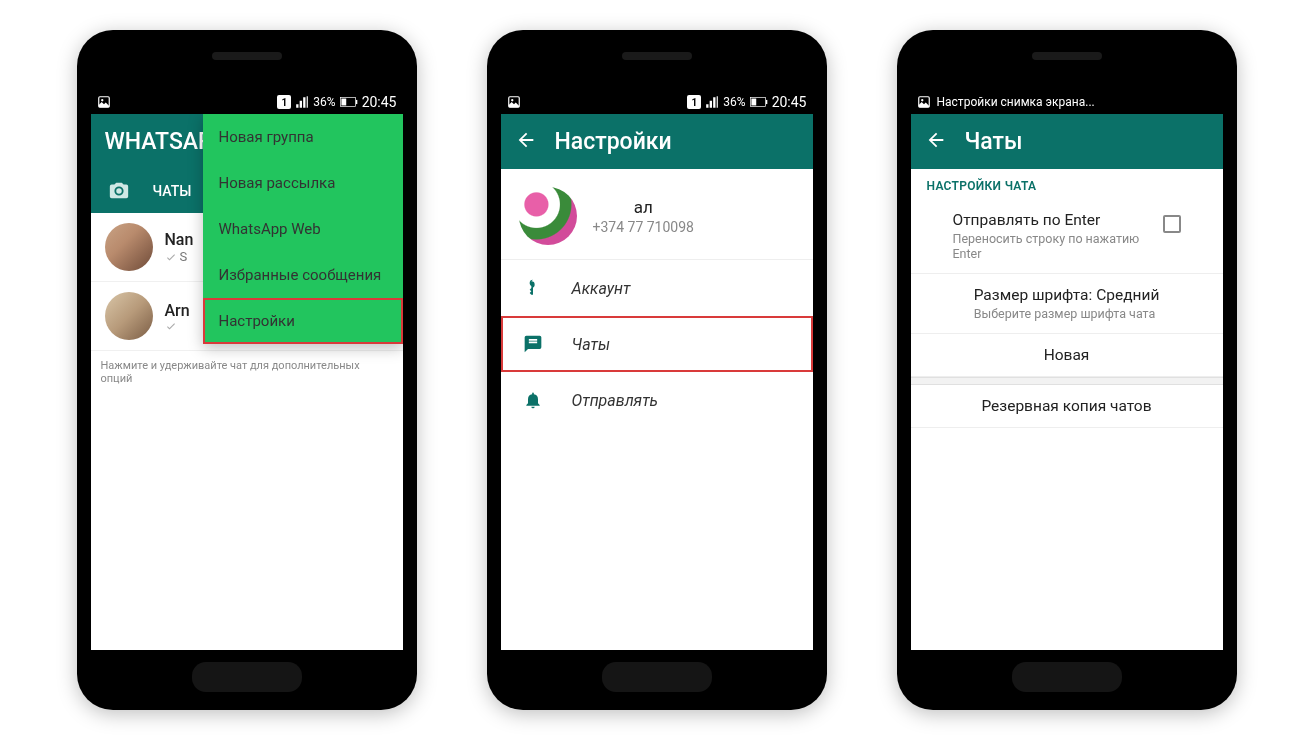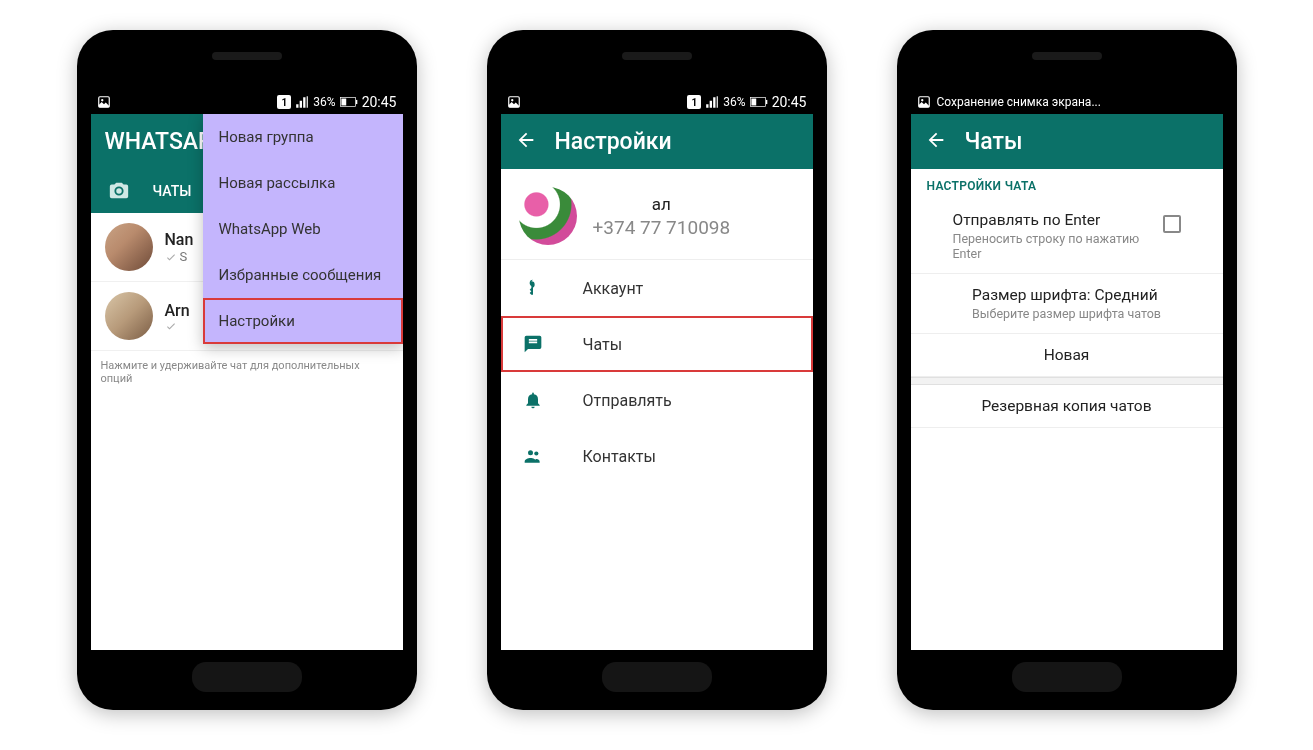--- a/index.html
+++ b/index.html
@@ -111,21 +111,21 @@
   .chat-sub { font-size: 13px; color: #777; display:flex; align-items:center; gap:3px; }
   .hint {
     font-size: 11px; color: #888; padding: 8px 10px;
   }
   
   .menu {
     position: absolute;
     top: 24px; 
     right: 0;
     width: 200px;
-    background: #c4b5fd;
+    background: #22c55e;
     box-shadow: 0 4px 14px rgba(0,0,0,.25);
     z-index: 5;
   }
   .menu-item {
     padding: 14px 16px;
     font-size: 15px;
     color: #333;
   }
   .menu-item.hl {
     outline: 2px solid #d93a3a;
@@ -136,24 +136,25 @@
     display:flex; align-items:center; gap:16px;
     padding: 18px 18px 14px;
     border-bottom: 1px solid #eee;
     text-align: center;
   }
   .profile-avatar {
     width: 58px; height: 58px; border-radius: 50%;
     background: radial-gradient(circle at 30% 30%, #e85fa8 0 20%, #fff 22% 40%, #3a8b3a 42% 60%, #d24b9a 62% 100%);
   }
   .set-row {
-    display:flex; align-items:center; gap:38px;
+    display:flex; align-items:center; gap:27px;
     padding: 18px 20px;
     font-size: 16px;
     color: #333;
+    font-style: italic;
   }
   .set-row .ico { width: 24px; display:flex; justify-content:center; color:#0b7168; }
   .set-row.hl { outline: 2px solid #d93a3a; outline-offset: -2px; }
   
   .section-header {
     font-size: 12px; color: #0b7168; font-weight:600;
     letter-spacing: .3px;
     padding: 10px 16px 6px;
   }
   .pref-row {
@@ -282,21 +283,21 @@
             <path d="M20 11H7.8l5.6-5.6L12 4l-8 8 8 8 1.4-1.4L7.8 13H20z"></path>
           </svg>
       </span>
       <span class="appbar-title">Настройки</span>
     </div>
 
     <div class="profile-row">
       <div class="profile-avatar"></div>
       <div>
         <div style="font-size:17px;color:#222;">ал</div>
-        <div style="font-size:19px;color:#888;margin-top:2px;">+374 77 710098</div>
+        <div style="font-size:14px;color:#888;margin-top:2px;">+374 77 710098</div>
       </div>
     </div>
 
     <div class="set-row">
       <span class="ico">
         <svg width="20" height="20" viewBox="0 0 24 24" fill="#0b7168">
             <path d="M12 2a4 4 0 00-4 4c0 1.5.8 2.8 2 3.5V12l-2 2 2 2-2 2 2 2h2v-8.5c1.2-.7 2-2 2-3.5a4 4 0 00-4-4z"></path>
           </svg>
       </span>
       <span>Аккаунт</span>
@@ -310,46 +311,36 @@
       <span>Чаты</span>
     </div>
     <div class="set-row">
       <span class="ico">
         <svg width="20" height="20" viewBox="0 0 24 24" fill="#0b7168">
             <path d="M12 22a2 2 0 002-2h-4a2 2 0 002 2zm6-6V11a6 6 0 00-5-5.9V4a1 1 0 10-2 0v1.1A6 6 0 006 11v5l-2 2v1h16v-1z"></path>
           </svg>
       </span>
       <span>Отправлять</span>
     </div>
-    <div class="set-row">
-      <span class="ico">
-        <svg width="20" height="20" viewBox="0 0 24 24" fill="#0b7168">
-            <circle cx="9" cy="8" r="3"></circle>
-            <circle cx="16" cy="9" r="2.5"></circle>
-            <path d="M2 19c0-3 4-4.5 7-4.5s7 1.5 7 4.5v1H2zM15 16c1-1 5-.5 5 3v1h-4"></path>
-          </svg>
-      </span>
-      <span>Контакты</span>
-    </div>
 
   </div>
 </div>
 
 <div class="phone">
   <div class="screen">
 
     <div class="statusbar">
       <div class="status-left">
         <svg width="14" height="14" viewBox="0 0 24 24" fill="#fff">
             <rect x="3" y="3" width="18" height="18" rx="2" fill="none" stroke="#fff" stroke-width="2"></rect>
             <circle cx="9" cy="9" r="2"></circle>
             <path d="M3 17l5-5 4 4 3-3 6 6v2H3z"></path>
           </svg>
       </div>
-      <span class="status-toast">Сохранение снимка экрана...</span>
+      <span class="status-toast">Настройки снимка экрана...</span>
     </div>
 
     <div class="appbar">
       <span>
         <svg width="22" height="22" viewBox="0 0 24 24" fill="#fff">
             <path d="M20 11H7.8l5.6-5.6L12 4l-8 8 8 8 1.4-1.4L7.8 13H20z"></path>
           </svg>
       </span>
       <span class="appbar-title">Чаты</span>
     </div>
@@ -360,21 +351,21 @@
       <div>
         <div class="pref-title">Отправлять по Enter</div>
         <div class="pref-sub">Переносить строку по нажатию Enter</div>
       </div>
       <div class="checkbox"></div>
     </div>
 
     <div class="pref-row">
       <div>
         <div class="pref-title">Размер шрифта: Средний</div>
-        <div class="pref-sub">Выберите размер шрифта чатов</div>
+        <div class="pref-sub">Выберите размер шрифта чата</div>
       </div>
     </div>
 
     <div class="pref-row">
       <div class="pref-title">Новая</div>
     </div>
 
     <div class="divider-heavy"></div>
 
     <div class="pref-row">

